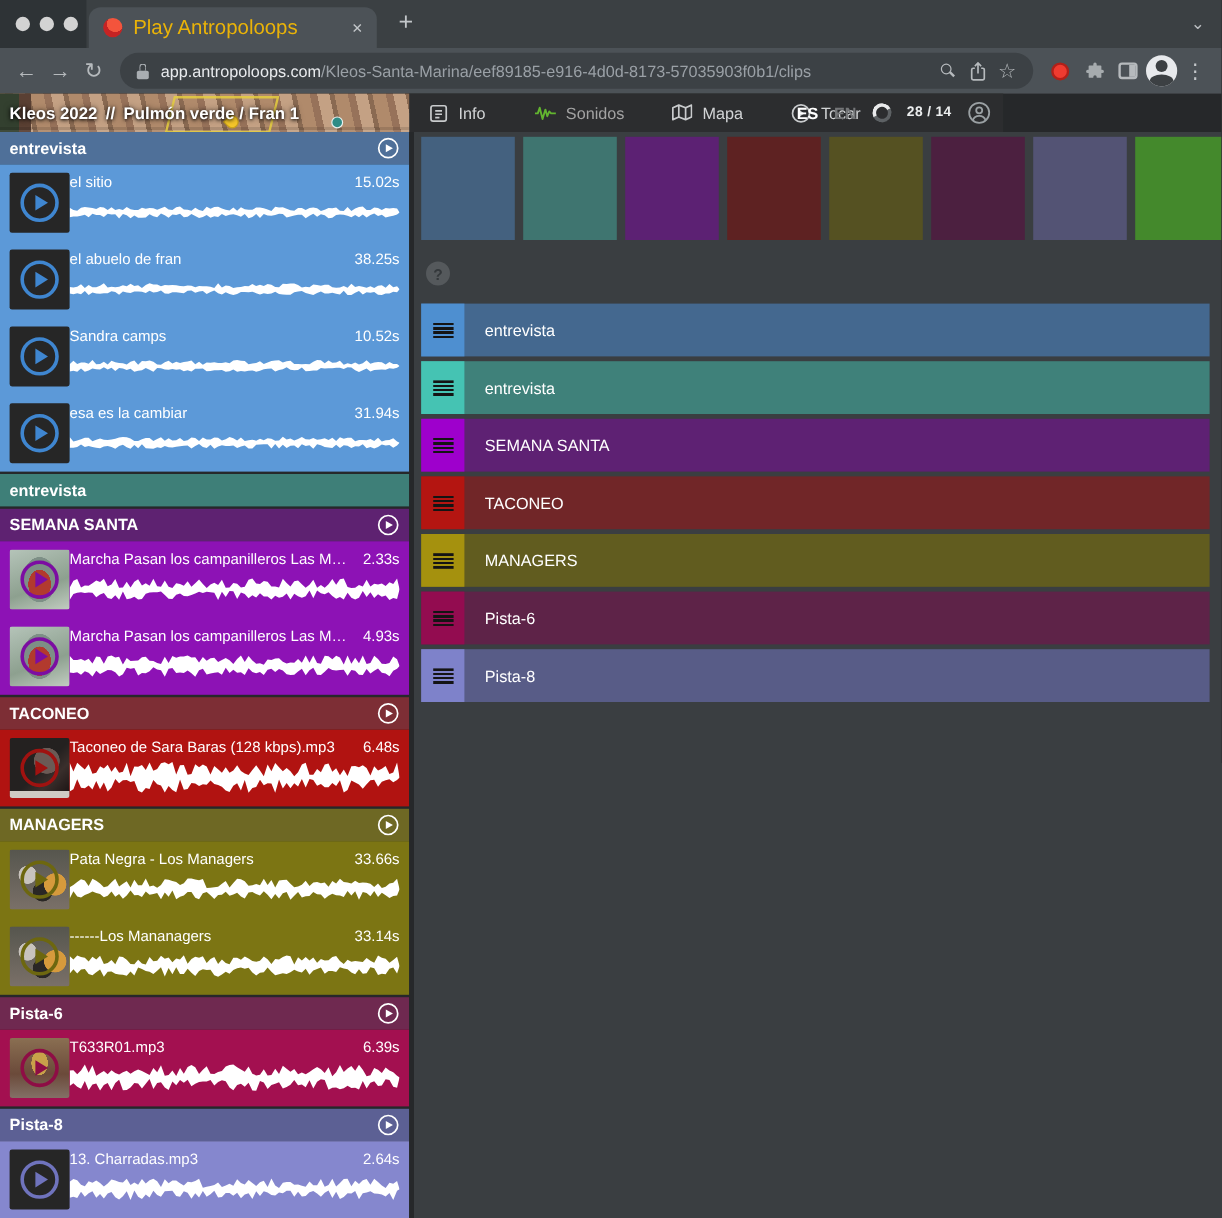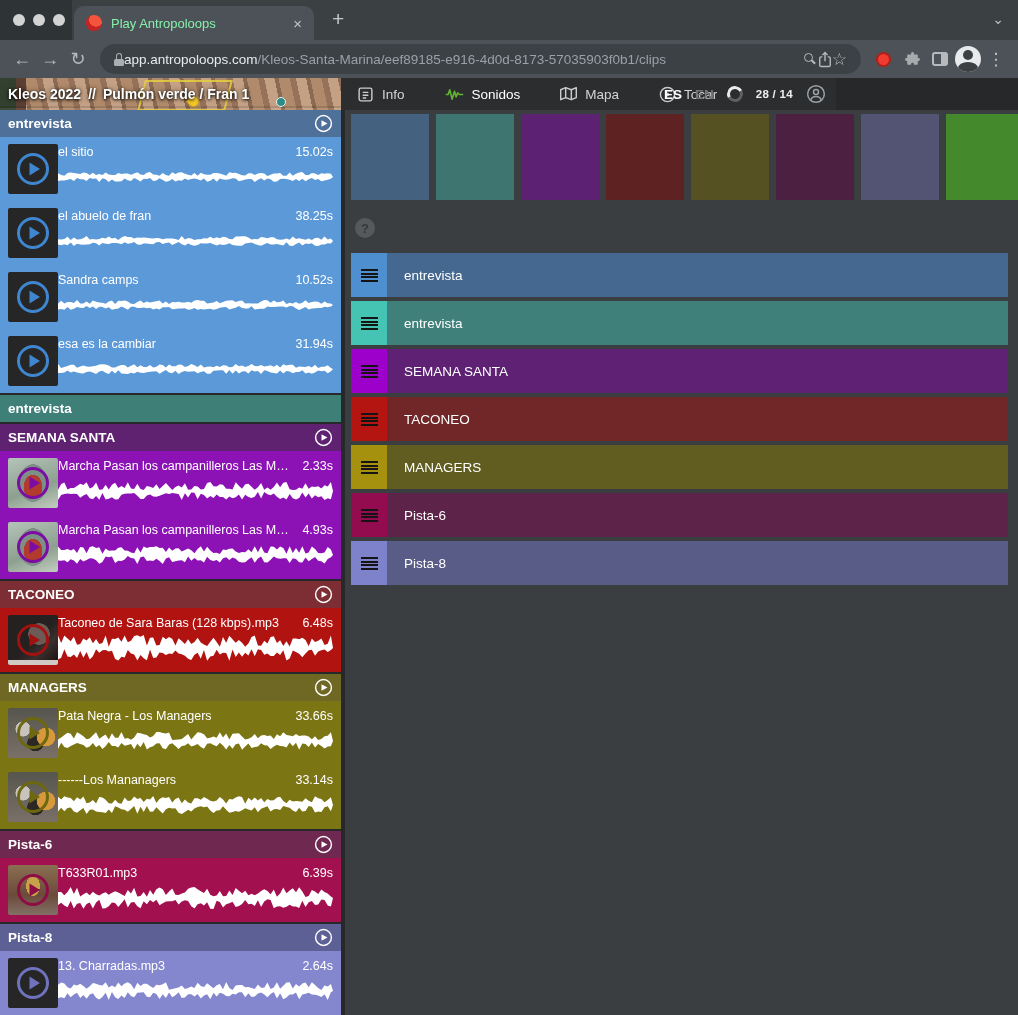--- a/index.html
+++ b/index.html
@@ -9,31 +9,31 @@
 
   
   .tabstrip{position:absolute;left:0;top:0;width:1018px;height:40px;background:#3b4043}
   .corner{position:absolute;left:0;top:0;width:72px;height:40px;background:#2e3336}
   .traffic{position:absolute;left:13px;top:14px;display:flex;gap:8px}
   .light{width:12px;height:12px;border-radius:50%;background:#d3d3d3}
   .tab{position:absolute;left:74px;top:6px;width:240px;height:34px;background:#4c5257;
        border-radius:10px 10px 0 0;display:flex;align-items:center;padding:0 12px;gap:9px;box-sizing:border-box}
   .favicon{width:16px;height:16px;border-radius:50%;flex:none;
            background:radial-gradient(circle at 62% 30%,#f4543c 0 45%,#c62323 46%)}
-  .tab-title{color:#86efac;font-size:13px;flex:1;white-space:nowrap;overflow:hidden}
+  .tab-title{color:#eab308;font-size:17px;flex:1;white-space:nowrap;overflow:hidden}
   .tab-close{color:#c2c6c9;font-size:15px;line-height:1}
   .newtab{position:absolute;left:332px;top:7px;color:#c2c6c9;font-size:21px;font-weight:300}
   .strip-chevron{position:absolute;right:14px;top:11px;color:#b9bdc0;font-size:14px}
 
   .toolbar{position:absolute;left:0;top:40px;width:1018px;height:38px;background:#4c5257;
            display:flex;align-items:center;padding:0 8px;box-sizing:border-box}
   .tb-btn{width:28px;height:28px;display:flex;align-items:center;justify-content:center;
           color:#b6babd;font-size:18px;flex:none}
   .omnibox{height:30px;background:#3c4145;border-radius:15px;display:flex;align-items:center;
-           padding:0 14px;margin:16px 8px;flex:1;min-width:0}
+           padding:0 14px;margin:16px 8px;flex:1;gap:10px;min-width:0}
   .lock{width:10px;height:13px;position:relative;flex:none}
   .lock::before{content:"";position:absolute;top:0;left:2px;width:6px;height:6px;
                 border:1.5px solid #a9aeb2;border-bottom:none;border-radius:3px 3px 0 0;box-sizing:border-box}
   .lock::after{content:"";position:absolute;bottom:0;left:0;width:10px;height:7px;background:#a9aeb2;border-radius:1.5px}
   .url{font-size:13.5px;color:#9aa0a6;white-space:nowrap;overflow:hidden;flex:1;min-width:0}
   .url .domain{color:#e8eaed}
   .mag{width:15px;height:15px;position:relative;flex:none}
   .mag::before{content:"";position:absolute;width:9px;height:9px;border:1.6px solid #b6babd;border-radius:50%;left:1px;top:1px;box-sizing:border-box}
   .mag::after{content:"";position:absolute;width:5px;height:1.6px;background:#b6babd;transform:rotate(45deg);left:8px;top:9px}
   .star{color:#b6babd;font-size:17px;flex:none}
@@ -54,21 +54,21 @@
           linear-gradient(90deg,#33402f 0 16px,#5a4033 16px 26px,rgba(0,0,0,0) 26px),
           repeating-linear-gradient(78deg,#b08a6b 0 11px,#97725a 11px 17px,#c4a184 17px 27px,#8a6a52 27px 31px)}
   .hero-poly{position:absolute;right:112px;top:2px;width:84px;height:27px;border:2px solid #e6cf3f;transform:skewX(-14deg);opacity:.85}
   .hero-pin{position:absolute;right:142px;bottom:3px;width:9px;height:9px;background:#f4c62a;border-radius:50% 50% 50% 0;transform:rotate(45deg);border:1px solid #caa21a}
   .hero-dot{position:absolute;right:55px;bottom:3px;width:8px;height:8px;border-radius:50%;background:#2e8c86;border:1.5px solid #e8f0ee}
   .hero-title{position:relative;color:#fff;font-size:14px;font-weight:700;white-space:nowrap;
               text-shadow:0 1px 3px rgba(0,0,0,.95),0 0 5px rgba(0,0,0,.6)}
   .hero-title .sep{margin:0 7px;font-weight:700}
   .nav{display:flex;align-items:center;padding-left:16px;flex:1;min-width:0}
   .nav-item{display:flex;align-items:center;gap:8px;margin-right:40px;color:#d2d4d6;font-size:13.5px;white-space:nowrap}
-  .nav-item.active{color:#ffffff}
+  .nav-item.active{color:#a3a3a3}
   .nav-item svg{display:block}
   .rightcluster{display:flex;align-items:center;gap:13px;padding-right:10px}
   .lang-es{color:#fff;font-size:13.5px;font-weight:700}
   .lang-en{color:#747678;font-size:13.5px;font-weight:700}
   .spin{width:16px;height:16px;border-radius:50%;border:3.5px solid #5d6164;border-top-color:#e9eaeb;border-left-color:#e9eaeb;transform:rotate(18deg);box-sizing:border-box}
   .counter{color:#eceeef;font-size:11.5px;font-weight:700;letter-spacing:.3px}
 
   
   .sidebar{position:absolute;left:0;top:110px;width:341px;height:905px;overflow:hidden;background:#26282a}
   .section{margin-bottom:2px}

